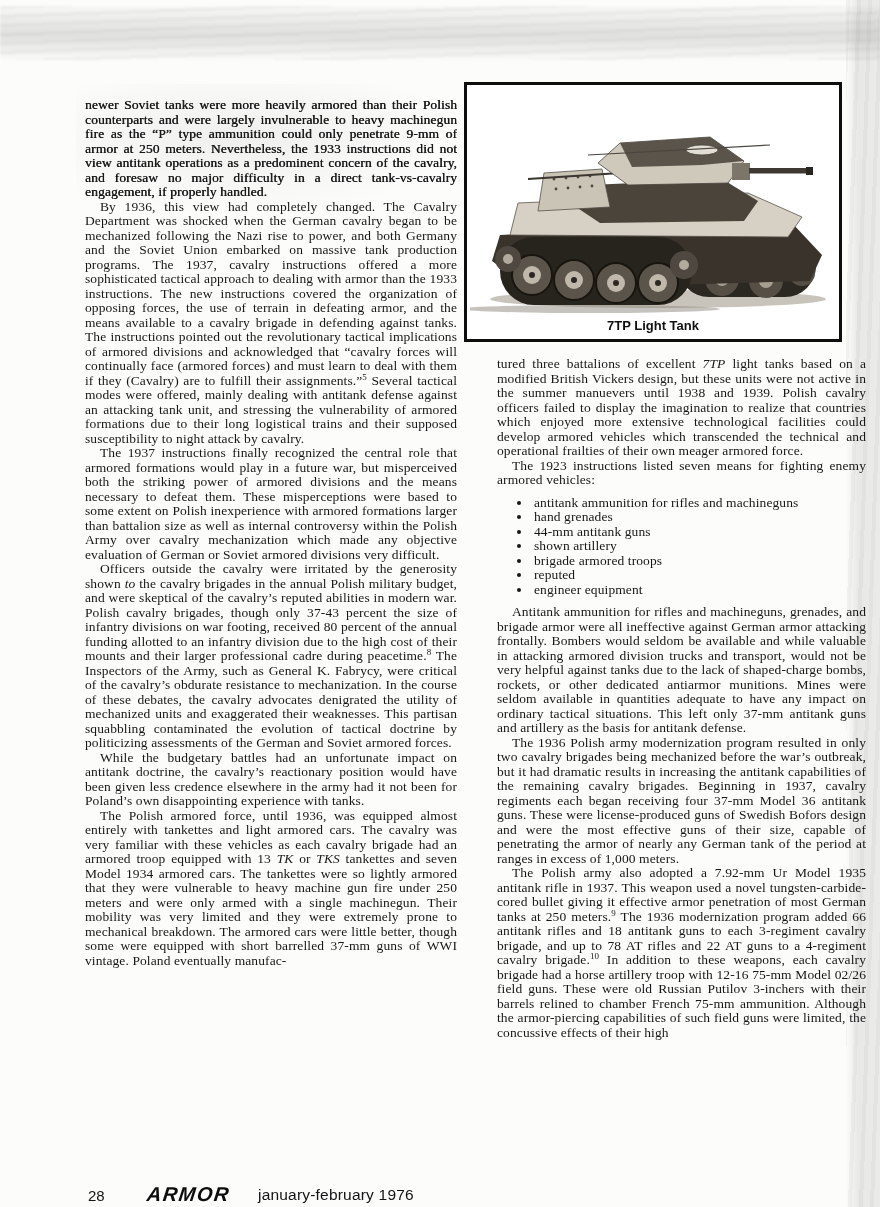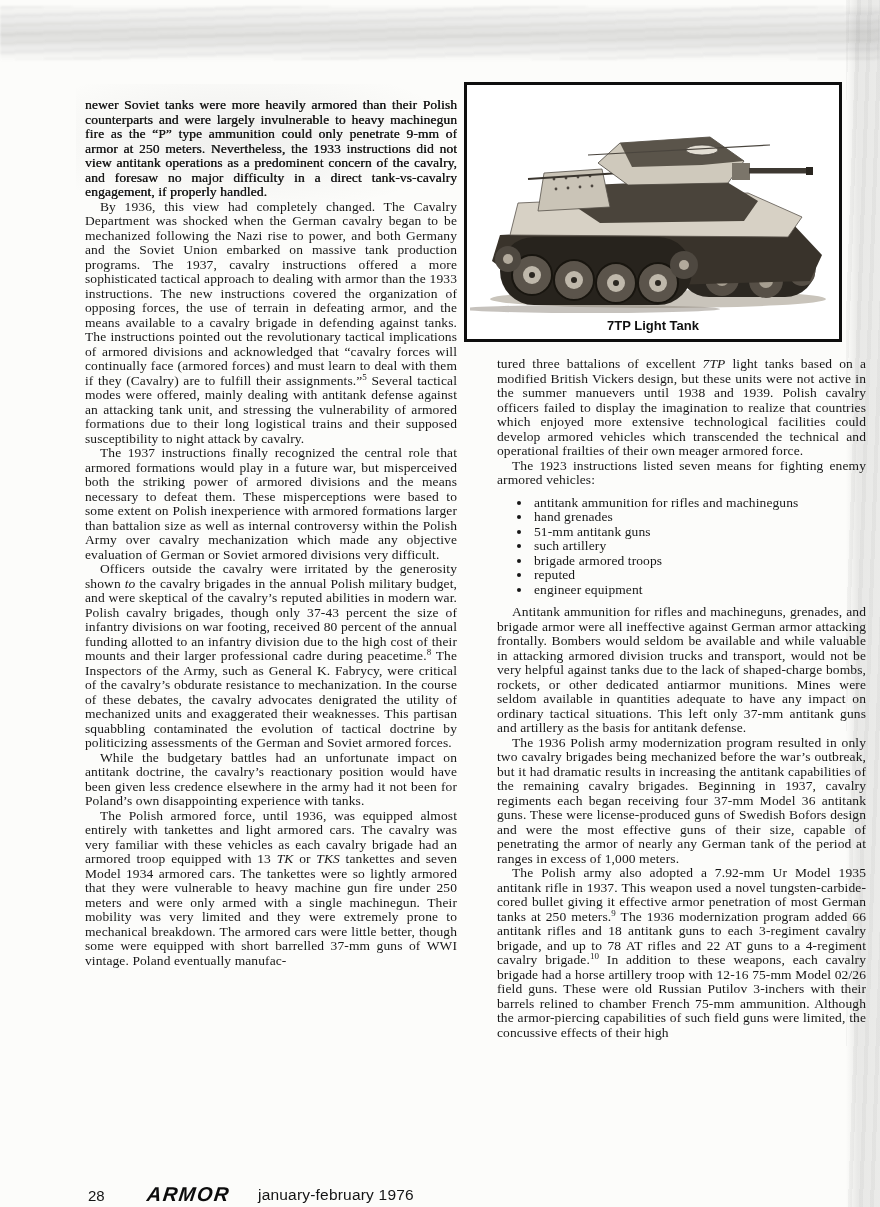--- a/index.html
+++ b/index.html
@@ -138,22 +138,22 @@
     <p class="indent">While the budgetary battles had an unfortunate impact on antitank doctrine, the cavalry’s reactionary position would have been given less credence elsewhere in the army had it not been for Poland’s own disappointing experience with tanks.</p>
     <p class="indent"><span>The Polish armored force, until 1936, was equipped almost entirely with tankettes and light armored cars. The cavalry was very familiar with these vehicles as each cavalry brigade had an armored troop equipped with 13 </span><em>TK</em><span> or </span><em>TKS</em><span> tankettes and seven Model 1934 armored cars. The tankettes were so lightly armored that they were vulnerable to heavy machine gun fire under 250 meters and were only armed with a single machinegun. Their mobility was very limited and they were extremely prone to mechanical breakdown. The armored cars were little better, though some were equipped with short barrelled 37-mm guns of WWI vintage. Poland eventually manufac-</span></p>
   </div>
 
   <div class="col col-right">
     <p><span>tured three battalions of excellent </span><em>7TP</em><span> light tanks based on a modified British Vickers design, but these units were not active in the summer manuevers until 1938 and 1939. Polish cavalry officers failed to display the imagination to realize that countries which enjoyed more extensive technological facilities could develop armored vehicles which transcended the technical and operational frailties of their own meager armored force.</span></p>
     <p class="indent">The 1923 instructions listed seven means for fighting enemy armored vehicles:</p>
     <ul class="means">
       <li>antitank ammunition for rifles and machineguns</li>
       <li>hand grenades</li>
-      <li>51-mm antitank guns</li>
-      <li>such artillery</li>
+      <li>44-mm antitank guns</li>
+      <li>shown artillery</li>
       <li>brigade armored troops</li>
       <li>reputed</li>
       <li>engineer equipment</li>
     </ul>
     <p class="indent">Antitank ammunition for rifles and machineguns, grenades, and brigade armor were all ineffective against German armor attacking frontally. Bombers would seldom be available and while valuable in attacking armored division trucks and transport, would not be very helpful against tanks due to the lack of shaped-charge bombs, rockets, or other dedicated antiarmor munitions. Mines were seldom available in quantities adequate to have any impact on ordinary tactical situations. This left only 37-mm antitank guns and artillery as the basis for antitank defense.</p>
     <p class="indent">The 1936 Polish army modernization program resulted in only two cavalry brigades being mechanized before the war’s outbreak, but it had dramatic results in increasing the antitank capabilities of the remaining cavalry brigades. Beginning in 1937, cavalry regiments each began receiving four 37-mm Model 36 antitank guns. These were license-produced guns of Swedish Bofors design and were the most effective guns of their size, capable of penetrating the armor of nearly any German tank of the period at ranges in excess of 1,000 meters.</p>
     <p class="indent"><span>The Polish army also adopted a 7.92-mm Ur Model 1935 antitank rifle in 1937. This weapon used a novel tungsten-carbide-cored bullet giving it effective armor penetration of most German tanks at 250 meters.</span><sup>9</sup><span> The 1936 modernization program added 66 antitank rifles and 18 antitank guns to each 3-regiment cavalry brigade, and up to 78 AT rifles and 22 AT guns to a 4-regiment cavalry brigade.</span><sup>10</sup><span> In addition to these weapons, each cavalry brigade had a horse artillery troop with 12-16 75-mm Model 02/26 field guns. These were old Russian Putilov 3-inchers with their barrels relined to chamber French 75-mm ammunition. Although the armor-piercing capabilities of such field guns were limited, the concussive effects of their high</span></p>
   </div>
 
   <div class="footer">

